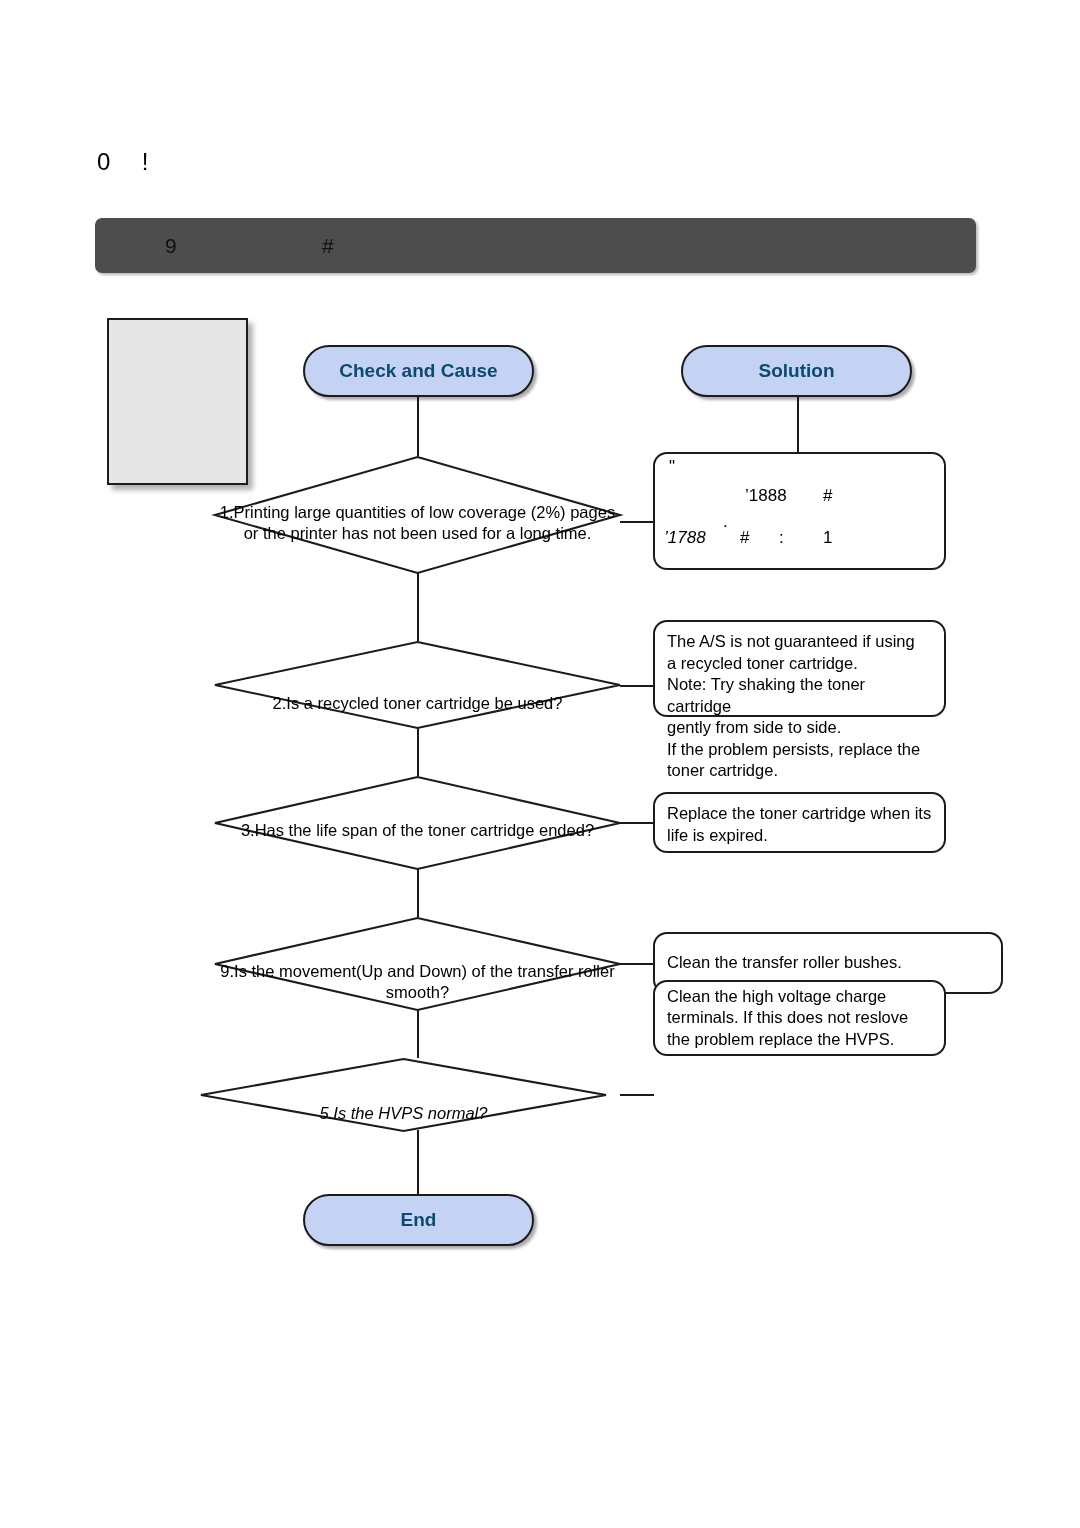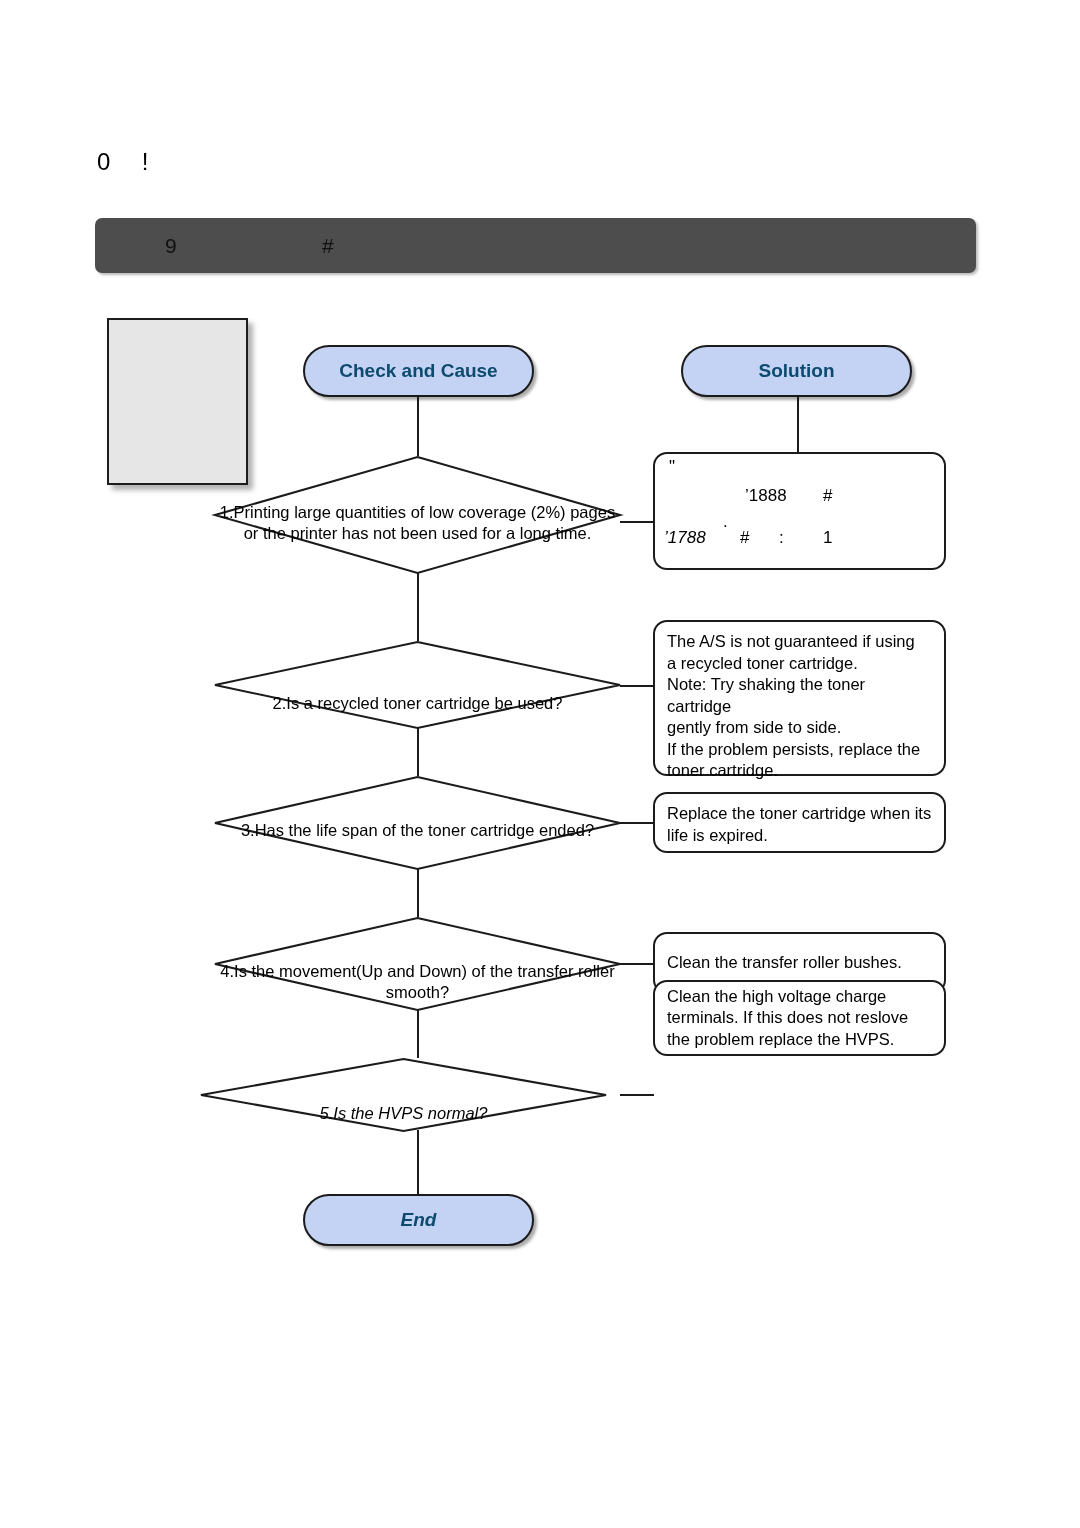--- a/index.html
+++ b/index.html
@@ -70,21 +70,21 @@
     display: flex;
     align-items: center;
     justify-content: center;
     font-size: 19px;
     font-weight: bold;
     color: #0c4a6e;
     box-sizing: border-box;
   }
   #pill-check   { left: 303px; top: 345px; width: 231px; height: 52px; }
   #pill-solution{ left: 681px; top: 345px; width: 231px; height: 52px; }
-  #pill-end     { left: 303px; top: 1194px; width: 231px; height: 52px; font-style: italic; }
+  #pill-end     { left: 303px; top: 1194px; width: 231px; height: 52px; }
 
   
   .diamond-wrap {
     position: absolute;
   }
   .diamond-wrap svg { display: block; overflow: visible; }
   .diamond-text {
     position: absolute;
     left: 0;
     width: 100%;
@@ -169,21 +169,21 @@
   <span style="position:absolute; left:168px; top:73px; font-size:17px;">1</span>
 </div>
 
 <div class="diamond-wrap" style="left:213px; top:641px; width:409px; height:88px;">
   <svg width="409" height="88" viewBox="0 0 409 88" aria-hidden="true">
     <polygon points="204.5,1 407,44 204.5,87 2,44" fill="#ffffff" stroke="#1b1b1b" stroke-width="2.1"></polygon>
   </svg>
   <div class="diamond-text" style="top:33px;">2.Is a recycled toner cartridge be used?</div>
 </div>
 
-<div class="sol-box" style="left:653px; top:620px; width:293px; height:156px;">The A/S is not guaranteed if using
+<div class="sol-box" style="left:653px; top:620px; width:293px; height:97px;">The A/S is not guaranteed if using
  a recycled toner cartridge.
 Note: Try shaking the toner cartridge
  gently from side to side.
 If the problem persists, replace the
 toner cartridge.</div>
 
 <div class="diamond-wrap" style="left:213px; top:776px; width:409px; height:94px;">
   <svg width="409" height="94" viewBox="0 0 409 94" aria-hidden="true">
     <polygon points="204.5,1 407,47 204.5,93 2,47" fill="#ffffff" stroke="#1b1b1b" stroke-width="2.1"></polygon>
   </svg>
@@ -191,25 +191,25 @@
 cartridge ended?</div>
 </div>
 
 <div class="sol-box" style="left:653px; top:792px; width:293px; height:61px;">Replace the toner cartridge when its
  life is expired.</div>
 
 <div class="diamond-wrap" style="left:213px; top:917px; width:409px; height:94px;">
   <svg width="409" height="94" viewBox="0 0 409 94" aria-hidden="true">
     <polygon points="204.5,1 407,47 204.5,93 2,47" fill="#ffffff" stroke="#1b1b1b" stroke-width="2.1"></polygon>
   </svg>
-  <div class="diamond-text" style="top:25px;">4.Is the movement(Up and Down)
+  <div class="diamond-text" style="top:25px;">9.Is the movement(Up and Down)
 of the transfer roller smooth?</div>
 </div>
 
-<div class="sol-box" style="left:653px; top:932px; width:293px; height:62px; display:flex; align-items:center;">Clean the transfer roller bushes.</div>
+<div class="sol-box" style="left:653px; top:932px; width:350px; height:62px; display:flex; align-items:center;">Clean the transfer roller bushes.</div>
 
 <div class="diamond-wrap" style="left:199px; top:1058px; width:409px; height:74px;font-style:italic;">
   <svg width="409" height="74" viewBox="0 0 409 74" aria-hidden="true">
     <polygon points="204.5,1 407,37 204.5,73 2,37" fill="#ffffff" stroke="#1b1b1b" stroke-width="2.1"></polygon>
   </svg>
   <div class="diamond-text" style="top:26px;">5.Is the HVPS normal?</div>
 </div>
 
 <div class="sol-box" style="left:653px; top:980px; width:293px; height:76px; display:flex; align-items:center;">Clean the high voltage charge
  terminals. If this does not reslove

